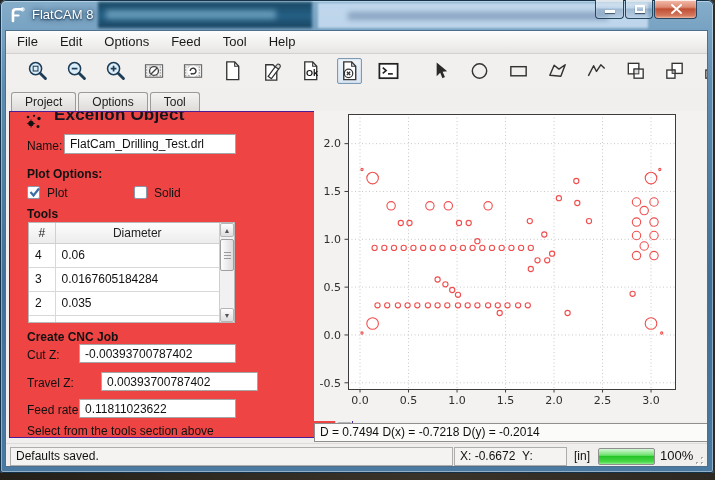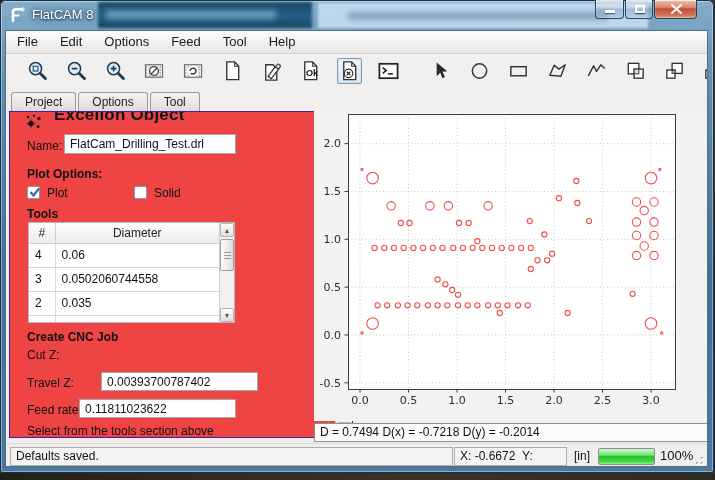--- a/index.html
+++ b/index.html
@@ -362,21 +362,21 @@
                 <th>Diameter</th>
               </tr>
             </thead>
             <tbody>
                 <tr>
                   <td>4</td>
                   <td>0.06</td>
                 </tr>
                 <tr>
                   <td>3</td>
-                  <td>0.0502060744558</td>
+                  <td>0.0167605184284</td>
                 </tr>
                 <tr>
                   <td>2</td>
                   <td>0.035</td>
                 </tr>
                 <tr>
                   <td></td>
                   <td></td>
                 </tr>
               </tbody>
@@ -384,20 +384,21 @@
           <div class="t-scroll">
             <div class="arr up">▲</div>
             <div class="t-thumb"></div>
             <div class="arr down">▼</div>
           </div>
         </div>
 
         <span class="row-label bold" style="left:17px;top:218px">Create CNC Job</span>
 
         <span class="row-label" style="left:17px;top:236px">Cut Z:</span>
+        <input class="tb-input" style="left: 69px; top: 232px; width: 157px; height: 19px;" value="-0.00393700787402">
 
         <span class="row-label" style="left:17px;top:264px">Travel Z:</span>
         <input class="tb-input" style="left: 51px; top: 260px; width: 157px; height: 19px; margin-left: 40px;" value="0.00393700787402">
 
         <span class="row-label" style="left:17px;top:291px">Feed rate:</span>
         <input class="tb-input" style="left: 69px; top: 287px; width: 157px; height: 19px;" value="0.11811023622">
 
         <span class="row-label" style="left:17px;top:312px">Select from the tools section above</span>
 
         <div class="p-scroll">

